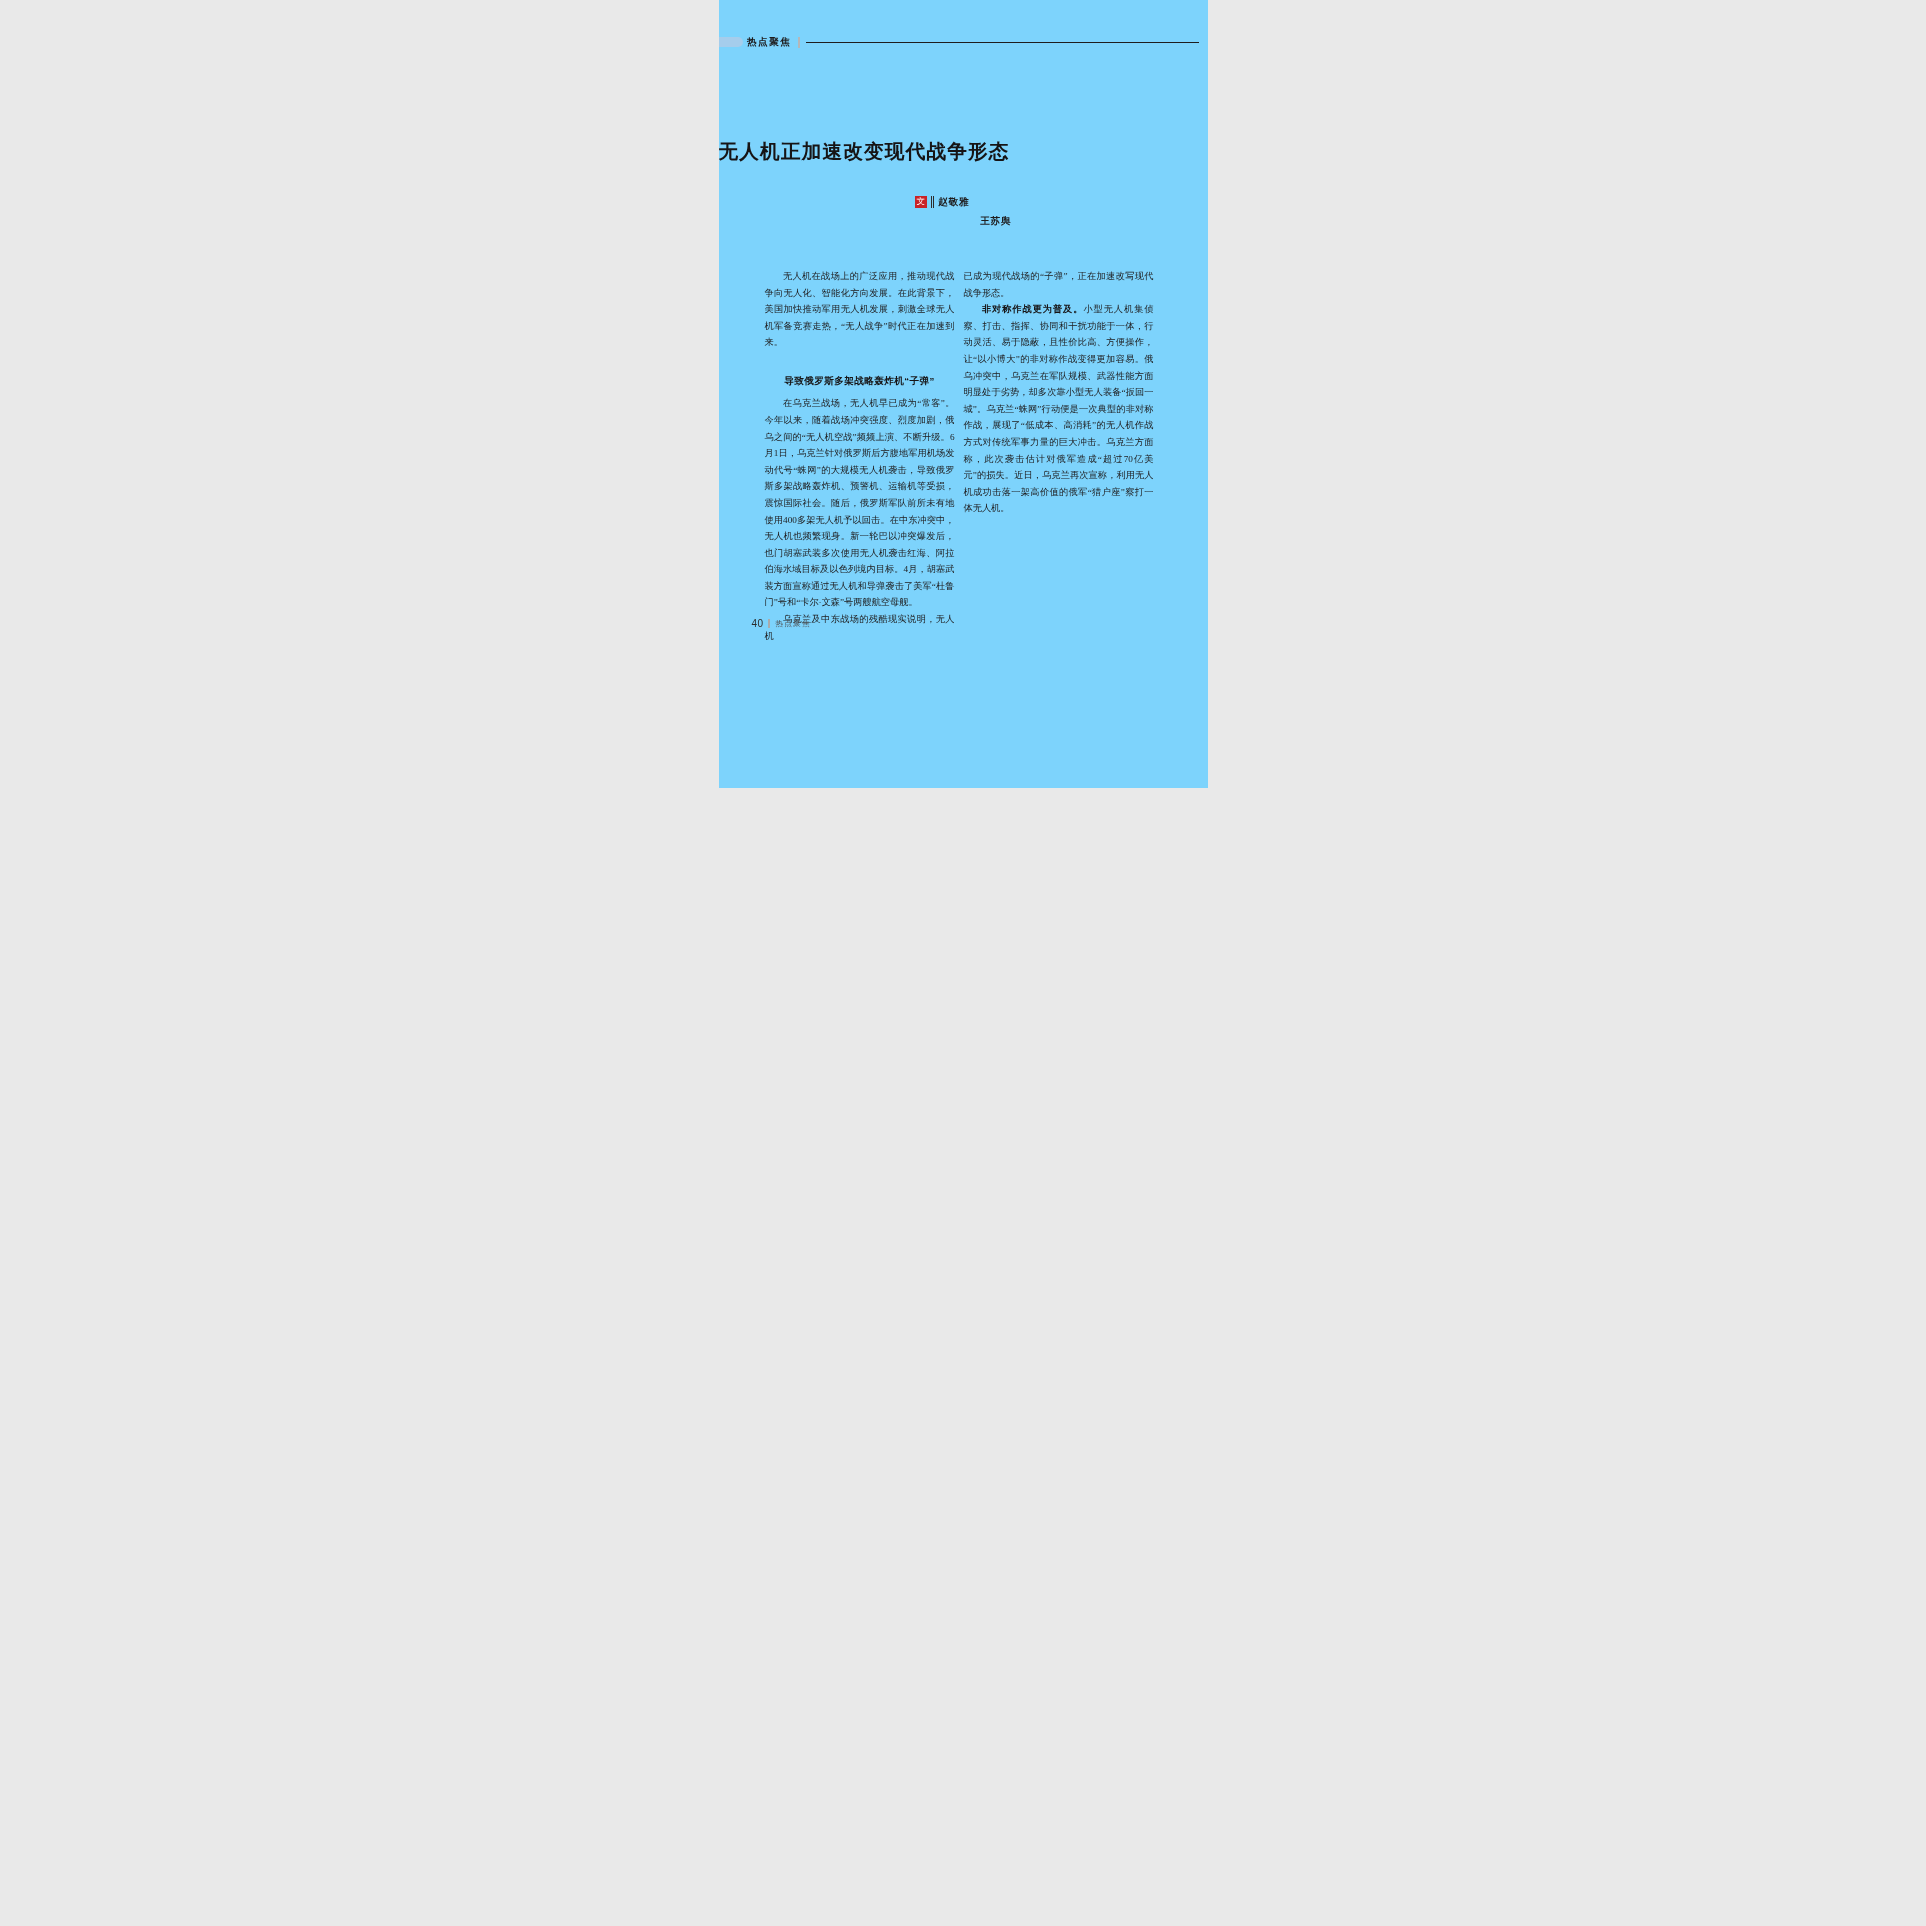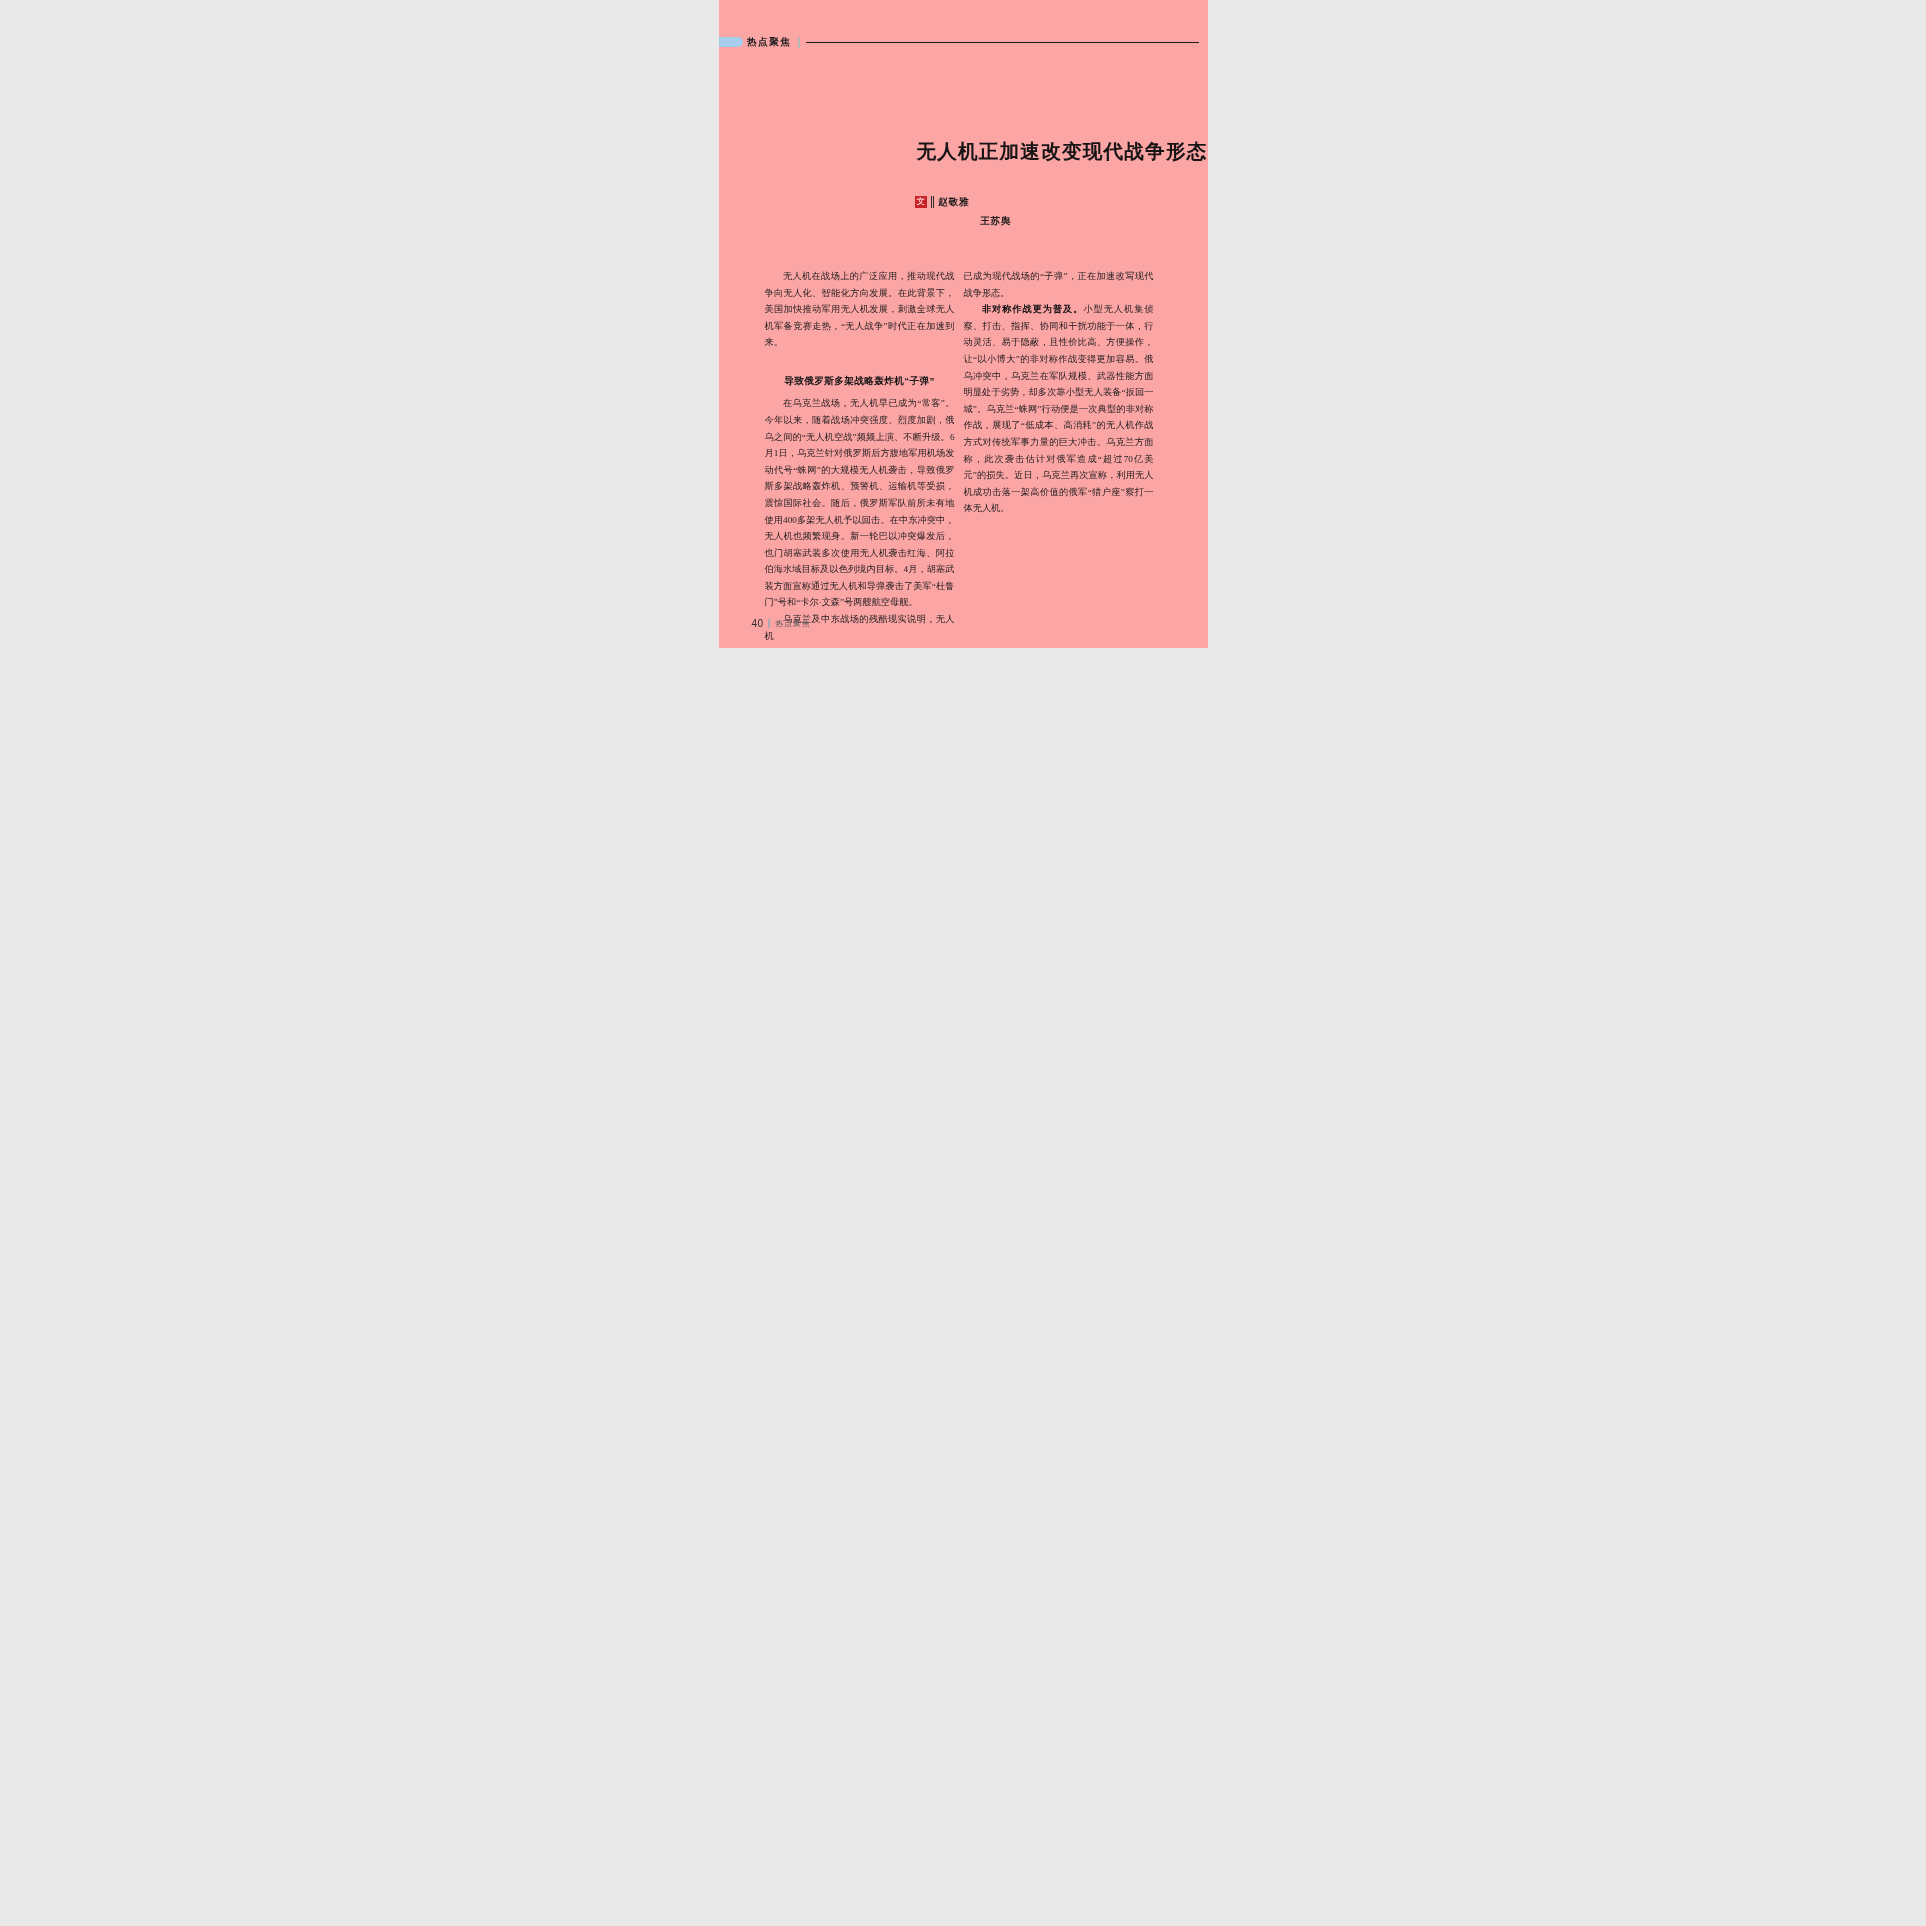--- a/index.html
+++ b/index.html
@@ -1,21 +1,21 @@
 <!DOCTYPE html>
 <html style="font-size:6.2px"><head>
 <meta charset="utf-8">
 <style>
   html, body { margin: 0; padding: 0; background: #e9e9e9; }
   .page {
     position: relative;
     width: 489px;
-    height: 648px;
+    height: 788px;
     margin: 0 auto;
-    background: #fca5a5;
+    background: #7dd3fc;
     font-family: "Liberation Serif", "DejaVu Serif", serif;
     color: #1e1c1d;
     overflow: hidden;
   }
 
   
   .blue-pill {
     position: absolute; left: 0; top: 37px;
     width: 24px; height: 10.4px;
     background: #a5cdec;
@@ -32,21 +32,21 @@
     width: 2.3px; height: 11.2px; background: #b5b7b9;
   }
   .header-rule {
     position: absolute; left: 87px; right: 8.5px; top: 42px;
     height: 0.8px; background: #1e1c1d;
   }
 
   
   h1.title {
     position: absolute; top: 139px; left: 0; width: 100%;
-    margin: 0; text-align: right;
+    margin: 0; text-align: left;
     font-family: "Liberation Sans", "DejaVu Sans", sans-serif;
     font-weight: bold; font-size: 19.6px; letter-spacing: 1.2px;
     color: #161415; line-height: 24px; white-space: nowrap;
   }
   .byline {
     position: absolute; top: 176px; left: 0; width: 100%;
     display: flex; justify-content: center; align-items: center; gap: 4.6px;
   }
   .wen-box {
     width: 12px; height: 12px; background: #c92227;

